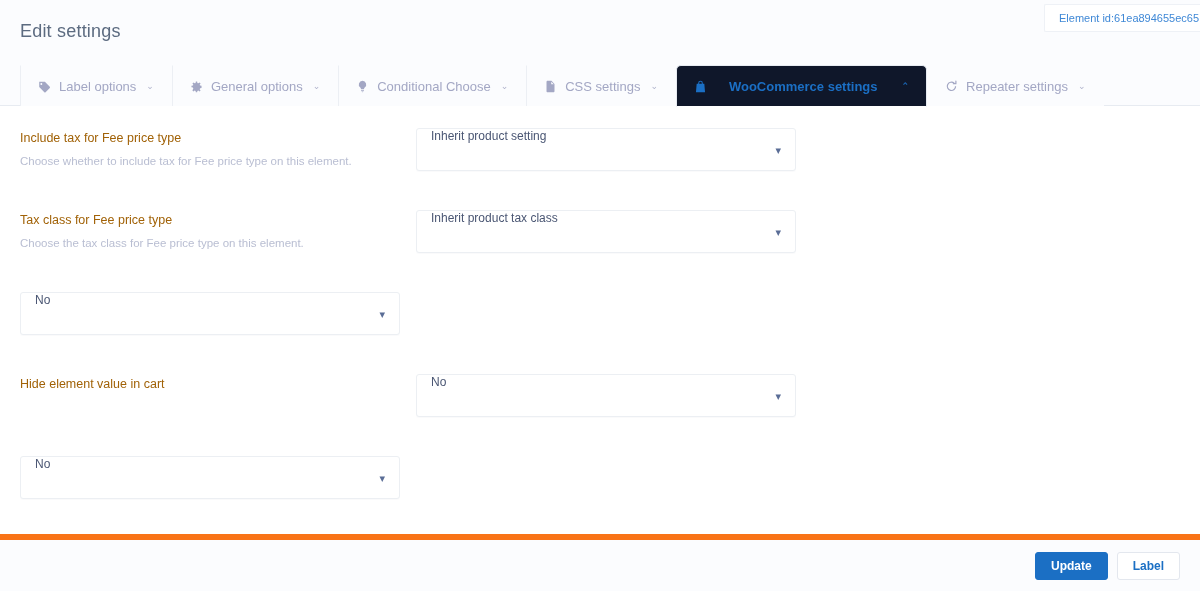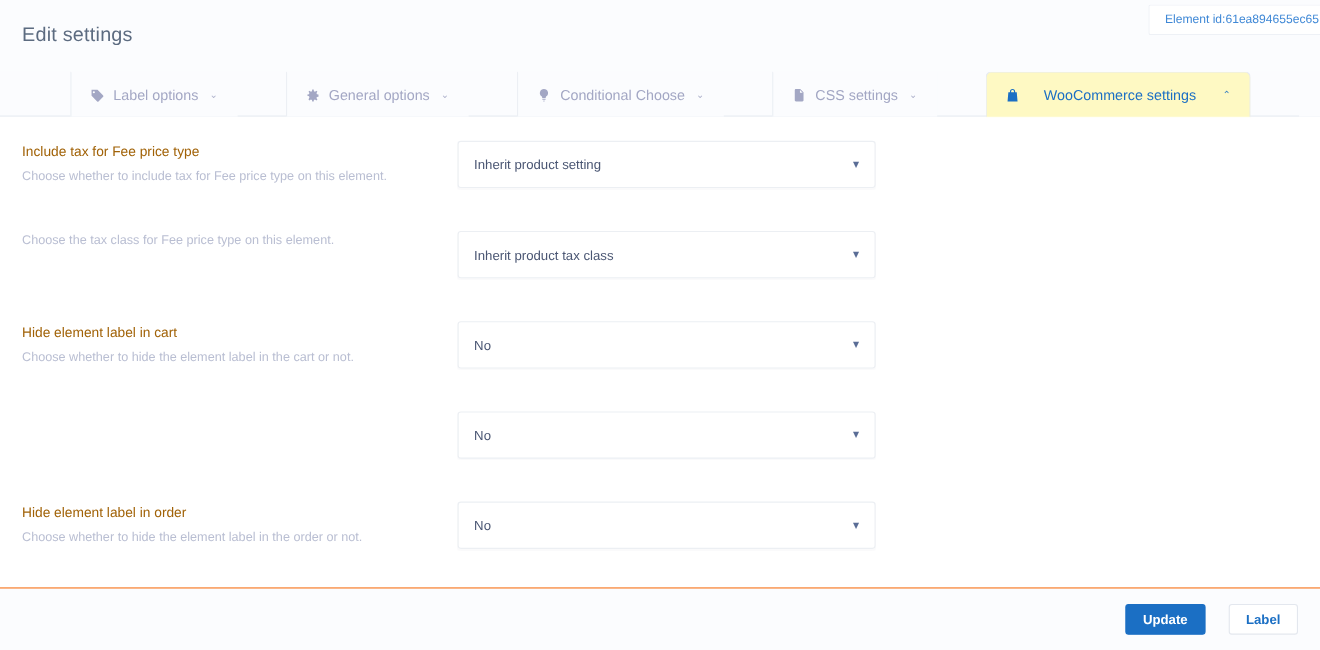--- a/index.html
+++ b/index.html
@@ -75,37 +75,36 @@
     padding: 0 17px;
     font-size: 13px;
     color: #a3a7c4;
     background: #fbfcfe;
     border-left: 1px solid #eceff4;
     border-top: 1px solid transparent;
     border-right: 1px solid transparent;
     cursor: pointer;
     white-space: nowrap;
     z-index: 1;
-    margin-left: 44px;
   }
   .tab:first-child { border-left: 1px solid #eceff4; }
   .tab .tab-label { line-height: 1; }
   .tab .caret { font-size: 9px; opacity: .85; margin-left: 2px; }
   .tab .tab-icon {
     display: inline-flex;
     width: 13px; height: 13px;
     align-items: center; justify-content: center;
     color: #a3a7c4;
   }
   .tab .tab-icon svg { width: 13px; height: 13px; display: block; }
 
   .tab.active {
-    background: #fef9c3;
+    background: #0f172a;
     color: #1b6fc4;
-    font-weight: normal;
+    font-weight: bold;
     border: 1px solid #e7ebf1;
     border-bottom: 1px solid #ffffff;
     border-radius: 5px 5px 0 0;
     height: 42px;
     z-index: 3;
     margin-bottom: -1px;
     gap: 22px;
   }
   .tab.active .tab-icon { color: #1b6fc4; }
   .tab.active + .tab { border-left: 1px solid transparent; }
@@ -142,47 +141,46 @@
     flex: 0 0 380px;
     width: 380px;
   }
   .select-box {
     position: relative;
     height: 43px;
     background: #ffffff;
     border: 1px solid #eceff3;
     border-radius: 3px;
     display: flex;
-    align-items: center;
     padding: 0 34px 0 14px;
     font-size: 12px;
     color: #4a5673;
     cursor: pointer;
     box-shadow: 0 1px 1px rgba(80,90,120,0.03);
   }
   .select-box .sel-caret {
     position: absolute;
     right: 14px; top: 50%;
     transform: translateY(-50%);
     color: #5a6d96;
     font-size: 11px;
     line-height: 1;
   }
 
   
   .footer {
     flex: 0 0 auto;
     height: 57px;
     background: #fbfcfe;
-    border-top: 1px solid #f97316;
+    border-top: 6px solid #f97316;
     display: flex;
     align-items: center;
     justify-content: flex-end;
     padding-right: 20px;
-    gap: 21px;
+    gap: 9px;
   }
   .btn {
     font-size: 12px;
     font-weight: bold;
     border-radius: 3px;
     padding: 0 15px;
     height: 28px;
     line-height: 26px;
     cursor: pointer;
     white-space: nowrap;
@@ -283,59 +281,53 @@
       <div class="field-control">
         <div class="select-box">
           <span>Inherit product setting</span>
           <span class="sel-caret">▾</span>
         </div>
       </div>
     </div>
 
     <div class="field-row">
       <div class="field-info">
+        <div class="field-label">Tax class for Fee price type</div>
         <div class="field-desc">Choose the tax class for Fee price type on this element.</div>
       </div>
       <div class="field-control">
         <div class="select-box">
           <span>Inherit product tax class</span>
           <span class="sel-caret">▾</span>
         </div>
       </div>
     </div>
 
     <div class="field-row">
+      <div class="field-control">
+        <div class="select-box">
+          <span>No</span>
+          <span class="sel-caret">▾</span>
+        </div>
+      </div>
+    </div>
+
+    <div class="field-row">
       <div class="field-info">
-        <div class="field-label">Hide element label in cart</div>
-        <div class="field-desc">Choose whether to hide the element label in the cart or not.</div>
+        <div class="field-label">Hide element value in cart</div>
       </div>
       <div class="field-control">
         <div class="select-box">
           <span>No</span>
           <span class="sel-caret">▾</span>
         </div>
       </div>
     </div>
 
     <div class="field-row">
-      <div class="field-info">
-      </div>
-      <div class="field-control">
-        <div class="select-box">
-          <span>No</span>
-          <span class="sel-caret">▾</span>
-        </div>
-      </div>
-    </div>
-
-    <div class="field-row">
-      <div class="field-info">
-        <div class="field-label">Hide element label in order</div>
-        <div class="field-desc">Choose whether to hide the element label in the order or not.</div>
-      </div>
       <div class="field-control">
         <div class="select-box">
           <span>No</span>
           <span class="sel-caret">▾</span>
         </div>
       </div>
     </div>
 
   </div>
 

